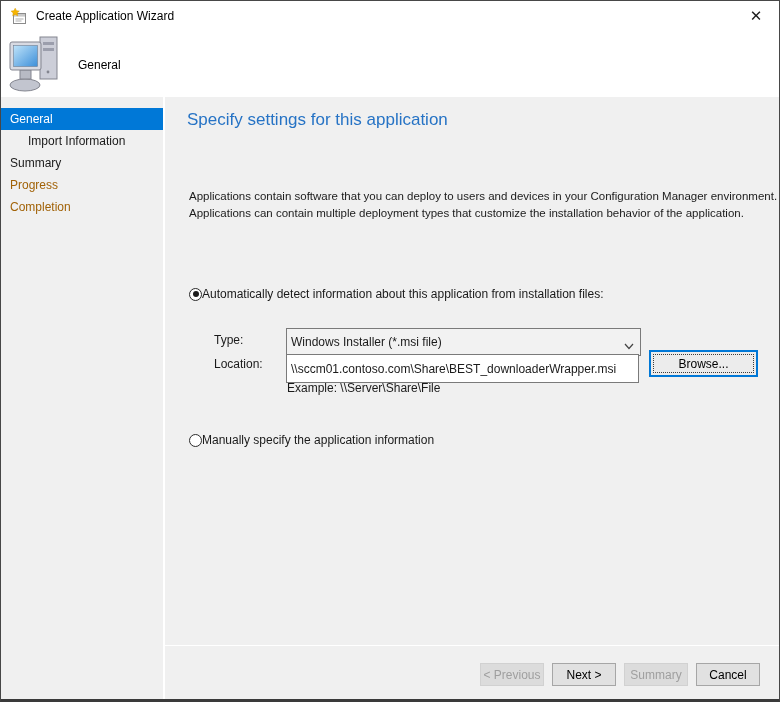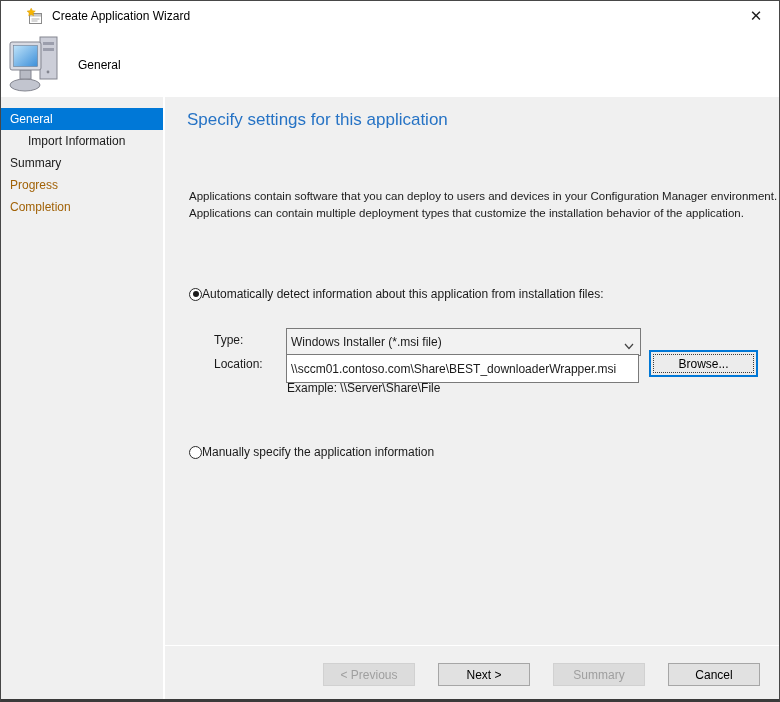--- a/index.html
+++ b/index.html
@@ -3,21 +3,21 @@
 <meta charset="utf-8">
 <style>
   * { margin:0; padding:0; box-sizing:border-box; }
   html,body { width:780px; height:702px; }
   body { font-family:"Liberation Sans", sans-serif; background:#fff; position:relative; }
 
   .window { position:absolute; left:0; top:0; width:780px; height:702px;
             border:1px solid #474747; border-bottom:3px solid #3a3a3a; background:#fff; overflow:hidden; }
 
   
-  .titlebar { position:absolute; top:0; left:16px; right:0; height:30px; background:#fff;
+  .titlebar { position:absolute; top:0; left:0; right:0; height:30px; background:#fff;
               display:flex; align-items:center; padding-left:9px; }
   .title-icon { width:17px; height:17px; margin-right:9px; flex:none; }
   .title-text { font-size:12px; color:#000; }
   .close-btn { position:absolute; right:0; top:0; width:46px; height:30px; display:flex;
                align-items:center; justify-content:center; font-size:15px; color:#1a1a1a; cursor:default; }
 
   
   .header { position:absolute; top:30px; left:0; right:0; height:66px; background:#fff; }
   .header-icon { position:absolute; left:7px; top:3px; width:58px; height:60px; }
   .header-label { position:absolute; left:77px; top:27px; font-size:12px; color:#000; }
@@ -32,21 +32,21 @@
   .nav-item.indented { padding-left:27px; }
   .nav-item.selected { background:#0078d7; color:#fff; }
   .nav-item.disabled { color:#a16207; }
 
   .content { position:absolute; top:0; left:164px; right:0; bottom:54px; }
   .heading { position:absolute; left:22px; top:13px; font-size:17px; color:#2673c5; }
   .description { position:absolute; left:24px; top:91px; font-size:11.5px; color:#1b1b1b; line-height:1.45; }
 
   .radio-row { position:absolute; display:flex; align-items:center; }
   .radio-row.auto { left:24px; top:190px; }
-  .radio-row.manual { left:24px; top:348px; }
+  .radio-row.manual { left:24px; top:336px; }
   .radio { width:13px; height:13px; border:1px solid #2b2b2b; border-radius:50%; background:#fff;
            position:relative; flex:none; }
   .radio.checked::after { content:""; position:absolute; left:2.5px; top:2.5px; right:2.5px; bottom:2.5px;
                           background:#1c1c1c; border-radius:50%; }
   .radio-label { font-size:12px; color:#1a1a1a; }
 
   .field-label { position:absolute; left:49px; font-size:12px; color:#1a1a1a; }
   .type-label { top:236px; }
   .location-label { top:260px; }
 
@@ -65,22 +65,22 @@
                 color:#000; cursor:default; }
   .browse-btn::after { content:""; position:absolute; left:2px; top:2px; right:2px; bottom:2px;
                        border:1px dotted #3c3c3c; }
 
   .example-text { position:absolute; left:122px; top:284px; font-size:12px; color:#1a1a1a; }
 
   
   .footer { position:absolute; left:164px; right:0; bottom:0; height:54px; background:#f0f0f0;
             border-top:1px solid #fff; display:flex; align-items:center; justify-content:flex-end;
             gap:8px; padding-right:19px; padding-top:4px; }
-  .btn { width:92px; height:23px; background:#e1e1e1; border:1px solid #a6a6a6;
-         font-family:inherit; font-size:12px; color:#000; cursor:default;margin-left:15px; }
+  .btn { width:64px; height:23px; background:#e1e1e1; border:1px solid #a6a6a6;
+         font-family:inherit; font-size:12px; color:#000; cursor:default; }
   .btn.disabled { background:#dcdcdc; border-color:#d1d1d1; color:#9f9f9f; }
 </style>
 </head>
 <body>
 
 <div class="window">
 
   <div class="titlebar">
     <span class="title-icon">
       <svg viewBox="0 0 17 17" width="17" height="17">

